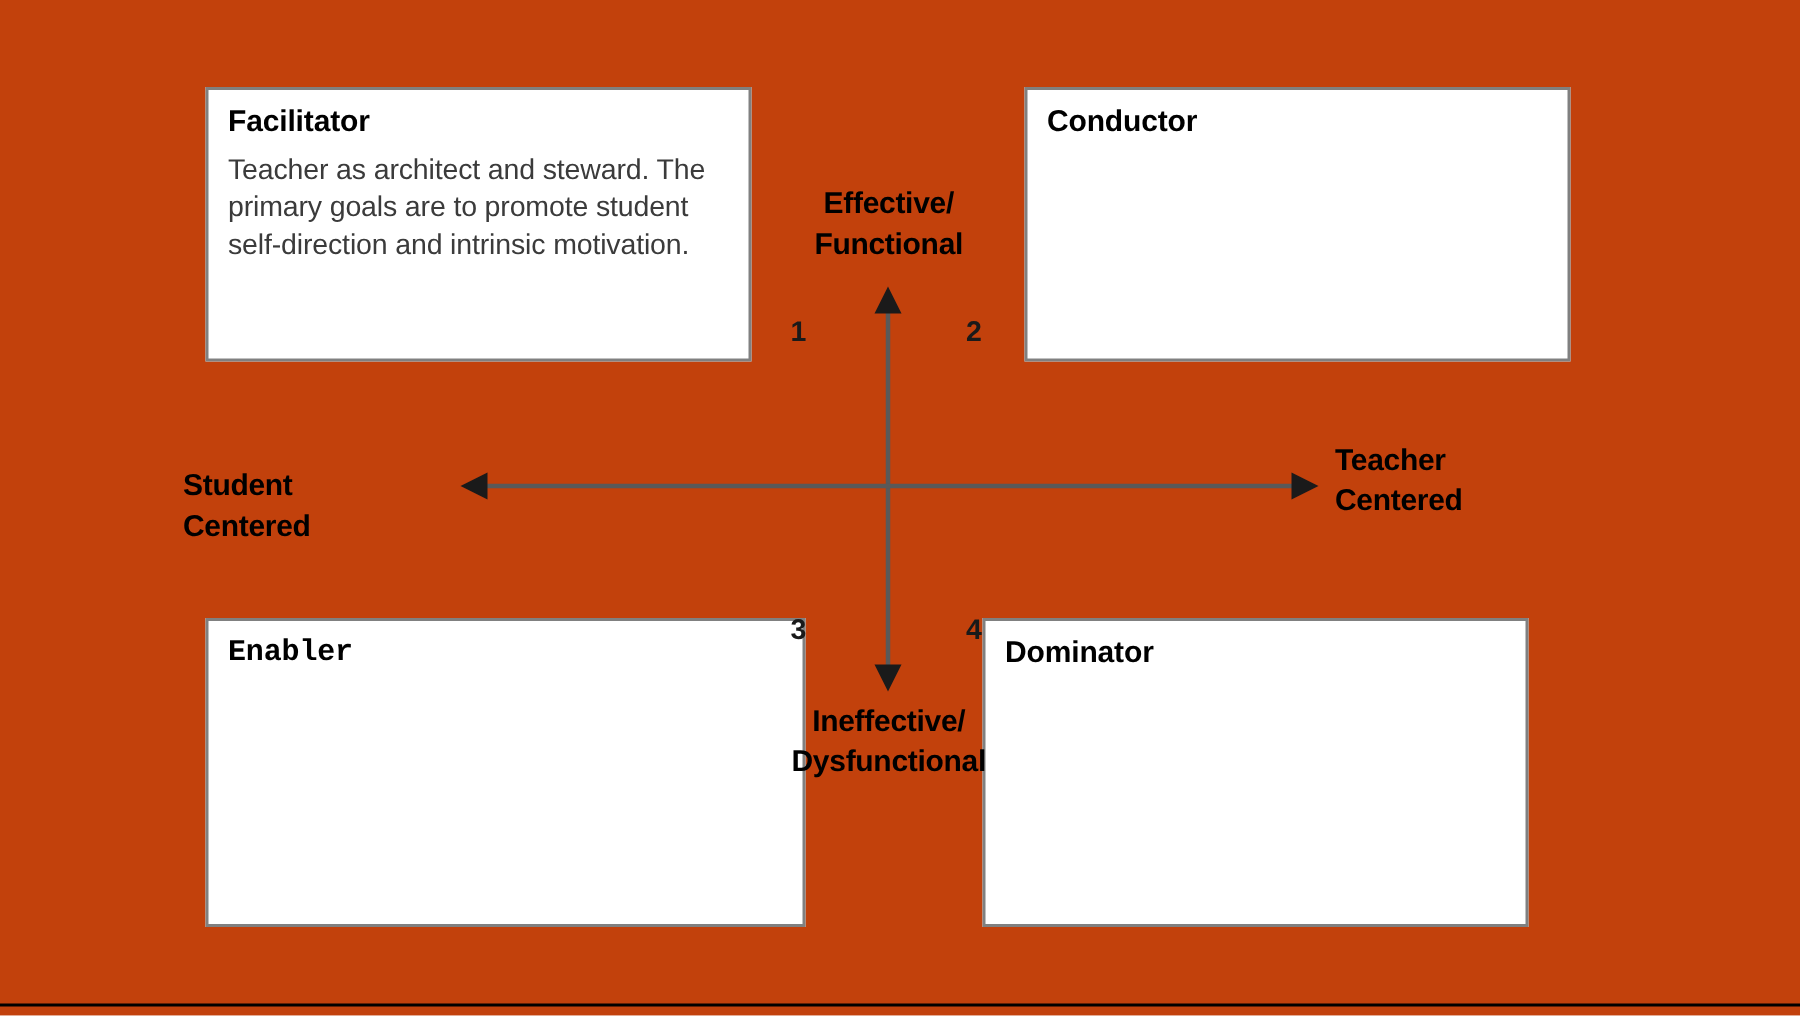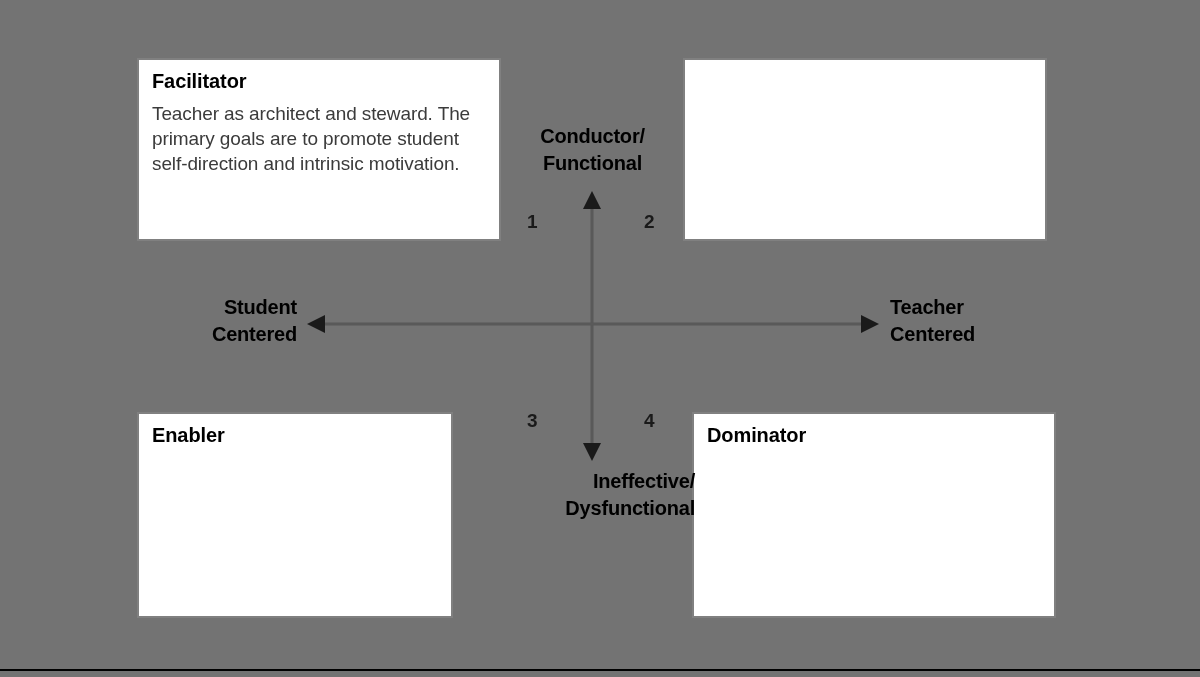--- a/index.html
+++ b/index.html
@@ -7,21 +7,21 @@
     padding: 0;
     background: #ffffff;
   }
   body {
     font-family: "Liberation Sans", sans-serif;
   }
   .canvas {
     position: relative;
     width: 1200px;
     height: 677px;
-    background: #737373;
+    background: #c2410c;
     overflow: hidden;
   }
 
   
   .qbox {
     position: absolute;
     box-sizing: border-box;
     border: 2px solid #808080;
     background: #ffffff;
     padding: 10px 13px 8px 13px;
@@ -37,22 +37,22 @@
   .qbox-body {
     font-size: 19px;
     color: #3b3b3b;
     line-height: 1.33;
     margin: 0;
     letter-spacing: -0.1px;
   }
 
   #box-facilitator { left: 137px; top: 58px;  width: 364px; height: 183px; }
   #box-conductor   { left: 683px; top: 58px;  width: 364px; height: 183px; }
-  #box-enabler     { left: 137px; top: 412px; width: 316px; height: 206px; }
-  #box-dominator   { left: 692px; top: 412px; width: 364px; height: 206px; }
+  #box-enabler     { left: 137px; top: 412px; width: 400px; height: 206px; font-family: Liberation Mono, monospace; }
+  #box-dominator   { left: 655px; top: 412px; width: 364px; height: 206px; }
 
   
   .axis-svg {
     position: absolute;
     left: 0;
     top: 0;
     width: 1200px;
     height: 677px;
     pointer-events: none;
   }
@@ -70,27 +70,27 @@
   #label-top {
     left: 490px;
     top: 123px;
     width: 205px;
     text-align: center;
   }
   #label-bottom {
     left: 490px;
     top: 468px;
     width: 205px;
-    text-align: right;
+    text-align: center;
   }
   #label-left {
     left: 122px;
-    top: 294px;
+    top: 311px;
     width: 175px;
-    text-align: right;
+    text-align: left;
   }
   #label-right {
     left: 890px;
     top: 294px;
     width: 175px;
   }
 
   
   .qnum {
     position: absolute;
@@ -133,31 +133,32 @@
 
     <polygon points="879,324 861,315 861,333" fill="#1a1a1a"></polygon>
   </svg>
 
   <div class="qbox" id="box-facilitator">
     <div class="qbox-title">Facilitator</div>
     <div class="qbox-body">Teacher as architect and steward. The primary goals are to promote student self-direction and intrinsic motivation.</div>
   </div>
 
   <div class="qbox" id="box-conductor">
+    <div class="qbox-title">Conductor</div>
   </div>
 
   <div class="qbox" id="box-enabler">
     <div class="qbox-title">Enabler</div>
   </div>
 
   <div class="qbox" id="box-dominator">
     <div class="qbox-title">Dominator</div>
   </div>
 
-  <div class="axis-label" id="label-top">Conductor/
+  <div class="axis-label" id="label-top">Effective/
 Functional</div>
   <div class="axis-label" id="label-bottom">Ineffective/
 Dysfunctional</div>
   <div class="axis-label" id="label-left">Student
 Centered</div>
   <div class="axis-label" id="label-right">Teacher
 Centered</div>
 
   <div class="qnum" id="qnum-1">1</div>
   <div class="qnum" id="qnum-2">2</div>

